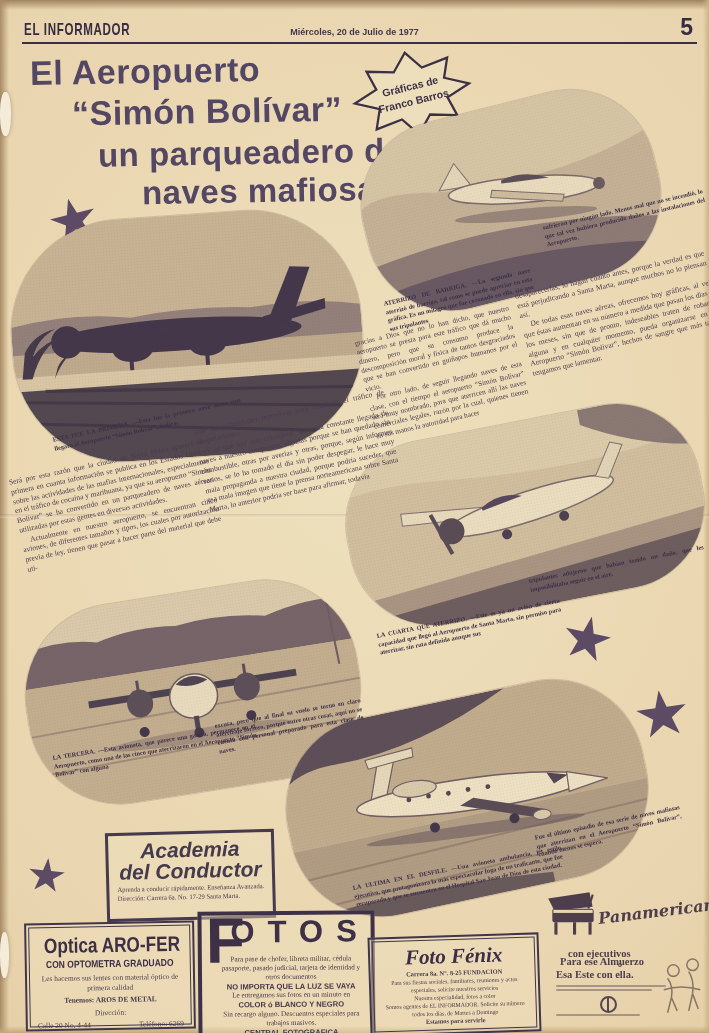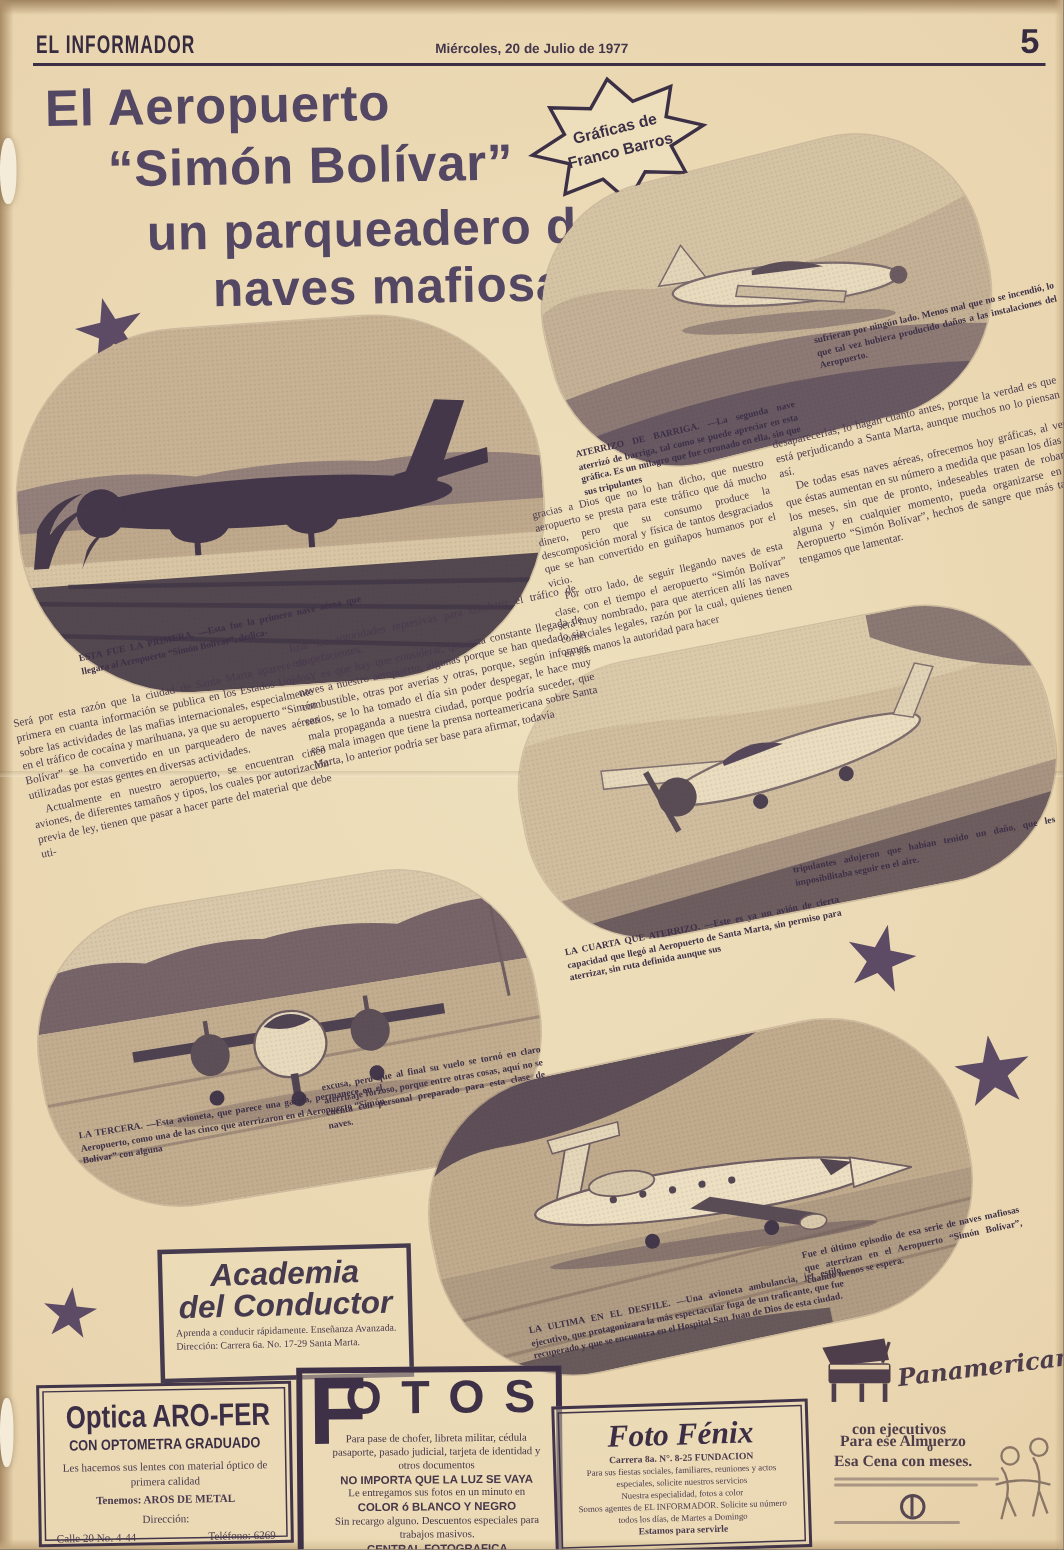--- a/index.html
+++ b/index.html
@@ -309,21 +309,21 @@
         <rect x="30" y="31" width="3" height="12"></rect>
         <rect x="45" y="31" width="3" height="12"></rect>
         <rect x="46" y="4" width="2" height="14" transform="rotate(18 47 11)"></rect>
       </g>
       <rect x="11" y="19" width="38" height="3" fill="#e9d5af"></rect>
     </svg>
     <div class="logo">Panamerican</div>
     <div class="line" style="left:18px;top:52px;margin-top:20px;">Para ese Almuerzo</div>
     <div class="line" style="left:26px;top:64px;font-family:Liberation Serif, serif;">con ejecutivos</div>
     <div class="line" style="left:76px;top:76px;font-size:8px;">o</div>
-    <div class="line" style="left:14px;top:85px;">Esa Cena con meses.</div>
+    <div class="line" style="left:14px;top:85px;">Esa Este con ella.</div>
     <div class="smudge" style="left:14px;top:101px;width:110px;"></div>
     <div class="smudge" style="left:14px;top:105px;width:96px;"></div>
     <div class="clogo"></div>
     <div class="smudge" style="left:14px;top:130px;width:84px;"></div>
     <svg viewBox="0 0 50 70" style="position:absolute;right:0;top:60px;width:48px;height:82px;opacity:.75;">
       <g fill="none" stroke="#6a5750" stroke-width="1.6">
         <circle cx="16" cy="20" r="6"></circle>
         <path d="M10,28 Q16,36 14,48 M14,48 L10,64 M14,48 L20,62"></path>
         <circle cx="36" cy="14" r="6"></circle>
         <path d="M32,21 Q38,30 36,44 M36,44 L32,62 M36,44 L42,60"></path>

